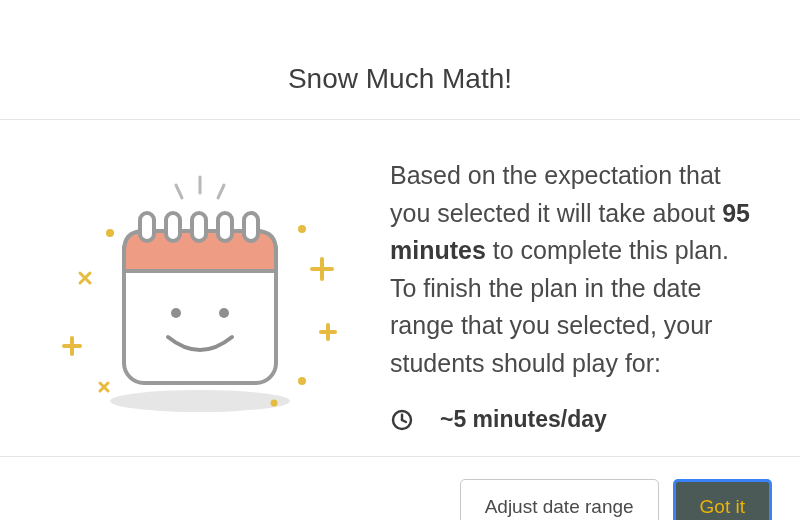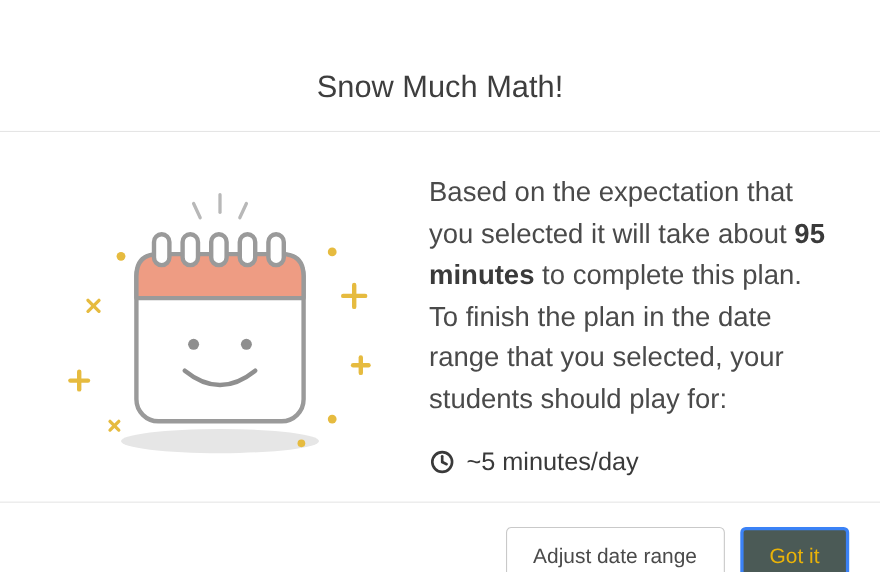--- a/index.html
+++ b/index.html
@@ -48,23 +48,23 @@
     .desc {
       font-size: 25px;
       line-height: 1.5;
       color: #4a4a4a;
       margin-bottom: 24px;
     }
     .desc .bold { font-weight: 700; color: #3a3a3a; }
     .per-day {
       display: flex;
       align-items: center;
-      gap: 10px;
+      gap: 26px;
       font-size: 23px;
-      font-weight: 400;
+      font-weight: 700;
       color: #3a3a3a;
     }
     .per-day svg { flex: 0 0 auto; }
     .footer {
       border-top: 1px solid #e5e5e5;
       padding: 22px 28px;
       display: flex;
       justify-content: flex-end;
       gap: 14px;
     }

